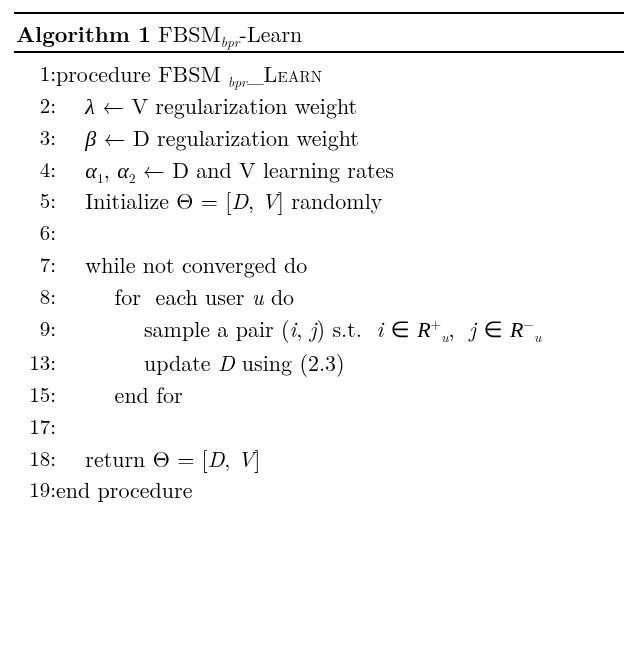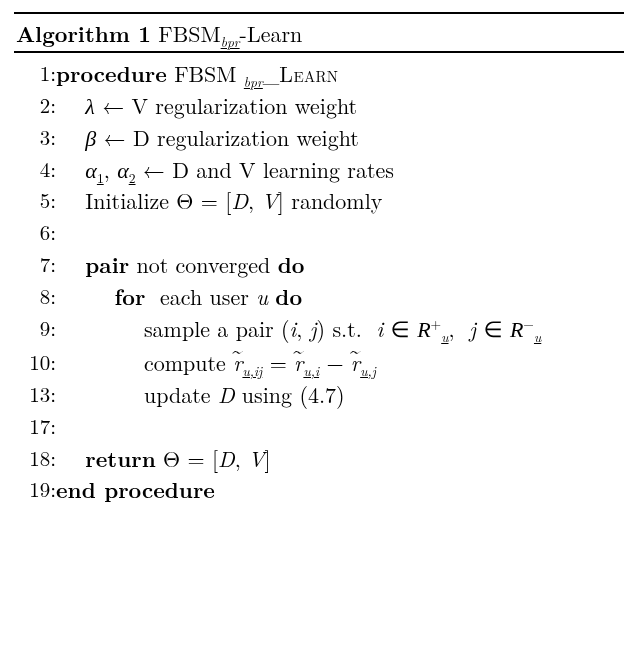--- a/index.html
+++ b/index.html
@@ -39,35 +39,35 @@
   .ln {
     text-align: right;
     width: 42px;
     padding-right: 8px;
     font-size: 21px;
   }
   .stmt {
     white-space: pre;
     font-size: 22px;
   }
-  .kw { font-weight: 700; }
+  .kw { font-weight: 400; }
   .it { font-style: italic; }
   .sc { font-variant: small-caps; letter-spacing: 0.3px; text-align: center; }
   .hat { position: relative; display: inline-block; }
   .hat::before {
     content: "~";
     position: absolute;
     left: 50%;
     top: -0.55em;
     transform: translateX(-50%);
     font-size: 0.85em;
     font-style: normal;
   }
   .supp { font-size: 0.62em; vertical-align: super; line-height: 0; font-style: normal; }
-  .subb { font-size: 0.62em; vertical-align: sub;   line-height: 0; text-decoration: underline; }
+  .subb { font-size: 0.62em; vertical-align: sub;   line-height: 0; }
   .bvec { font-style: italic; font-weight: 700; }
   .cal { font-family: "URW Chancery L", "Apple Chancery", "Lucida Calligraphy", cursive; font-style: italic; }
 </style>
 </head>
 <body>
 
 <div class="algo-box">
   <hr class="rule">
   <div class="title-row">
     <b>Algorithm 1</b>
@@ -103,46 +103,46 @@
       <td class="stmt">    <span>Initialize Θ = [</span><span class="it">D</span><span>, </span><span class="it">V</span><span>] randomly</span></td>
         </tr>
 
     <tr>
           <td class="ln">6:</td>
       <td class="stmt">&nbsp;</td>
         </tr>
 
     <tr>
           <td class="ln">7:</td>
-      <td class="stmt">    <span class="kw">pair</span><span> not converged </span><span class="kw">do</span></td>
+      <td class="stmt">    <span class="kw">while</span><span> not converged </span><span class="kw">do</span></td>
         </tr>
 
     <tr>
           <td class="ln">8:</td>
       <td class="stmt">        <span class="kw">for</span><span>  each user </span><span class="it">u</span> <span class="kw">do</span></td>
         </tr>
 
     <tr>
           <td class="ln">9:</td>
       <td class="stmt">            <span>sample a pair (</span><span class="it">i</span><span>, </span><span class="it">j</span><span>) s.t.  </span><span class="it">i</span><span> ∈ </span><span class="cal">R</span><span class="supp">+</span><span class="subb it">u</span><span>,  </span><span class="it">j</span><span> ∈ </span><span class="cal">R</span><span class="supp">−</span><span class="subb it">u</span></td>
         </tr>
 
-    <tr>
-          <td class="ln">10:</td>
-      <td class="stmt">            <span>compute </span><span class="it hat">r</span><span class="subb it">u,ij</span><span> = </span><span class="it hat">r</span><span class="subb it">u,i</span><span> − </span><span class="it hat">r</span><span class="subb it">u,j</span></td>
-        </tr>
 
 
 
     <tr>
           <td class="ln">13:</td>
-      <td class="stmt">            <span>update </span><span class="it">D</span><span> using (4.7)</span></td>
+      <td class="stmt">            <span>update </span><span class="it">D</span><span> using (2.3)</span></td>
         </tr>
 
 
+    <tr>
+          <td class="ln">15:</td>
+      <td class="stmt">        <span class="kw">end for</span></td>
+        </tr>
 
 
     <tr>
           <td class="ln">17:</td>
       <td class="stmt">&nbsp;</td>
         </tr>
 
     <tr>
           <td class="ln">18:</td>
       <td class="stmt">    <span class="kw">return</span> <span>Θ = [</span><span class="it">D</span><span>, </span><span class="it">V</span><span>]</span></td>

